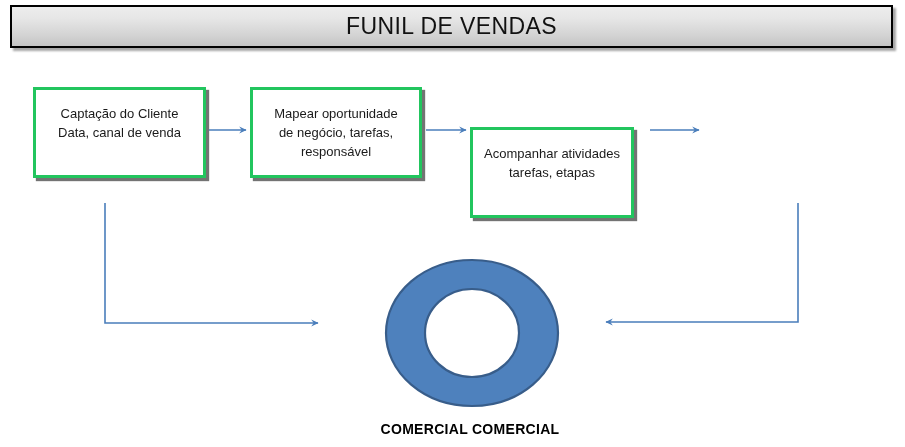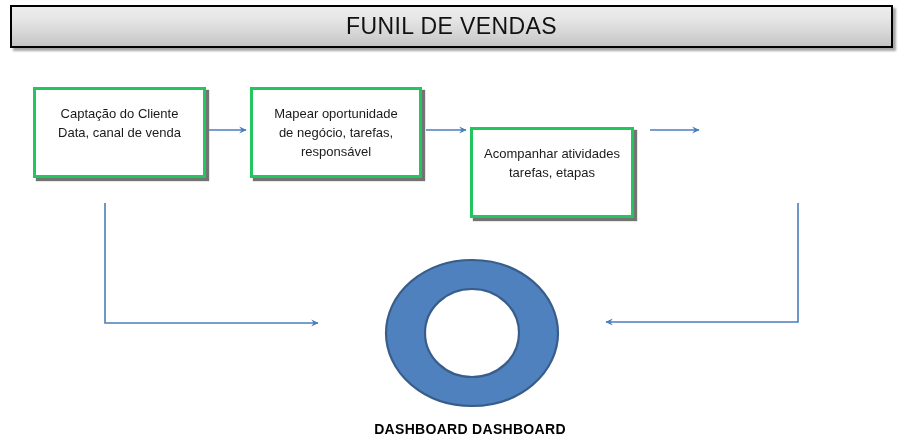--- a/index.html
+++ b/index.html
@@ -147,15 +147,15 @@
     <path d="M798,203 L798,322 L606,322" fill="none" stroke="#4A7EBB" stroke-width="1.6" marker-end="url(#arrowL)"></path>
   </svg>
 
   <div class="donut-wrap">
     <svg width="176" height="150" viewBox="0 0 176 150">
       <ellipse cx="88" cy="75" rx="86" ry="73" fill="#4E81BD" stroke="#385D8A" stroke-width="2.2"></ellipse>
       <ellipse cx="88" cy="75" rx="47" ry="44" fill="#ffffff" stroke="#385D8A" stroke-width="2.2"></ellipse>
     </svg>
   </div>
 
-  <div class="donut-label">DASHBOARD DASHBOARD</div>
+  <div class="donut-label">COMERCIAL COMERCIAL</div>
 
 </div>
 
 </body></html>

